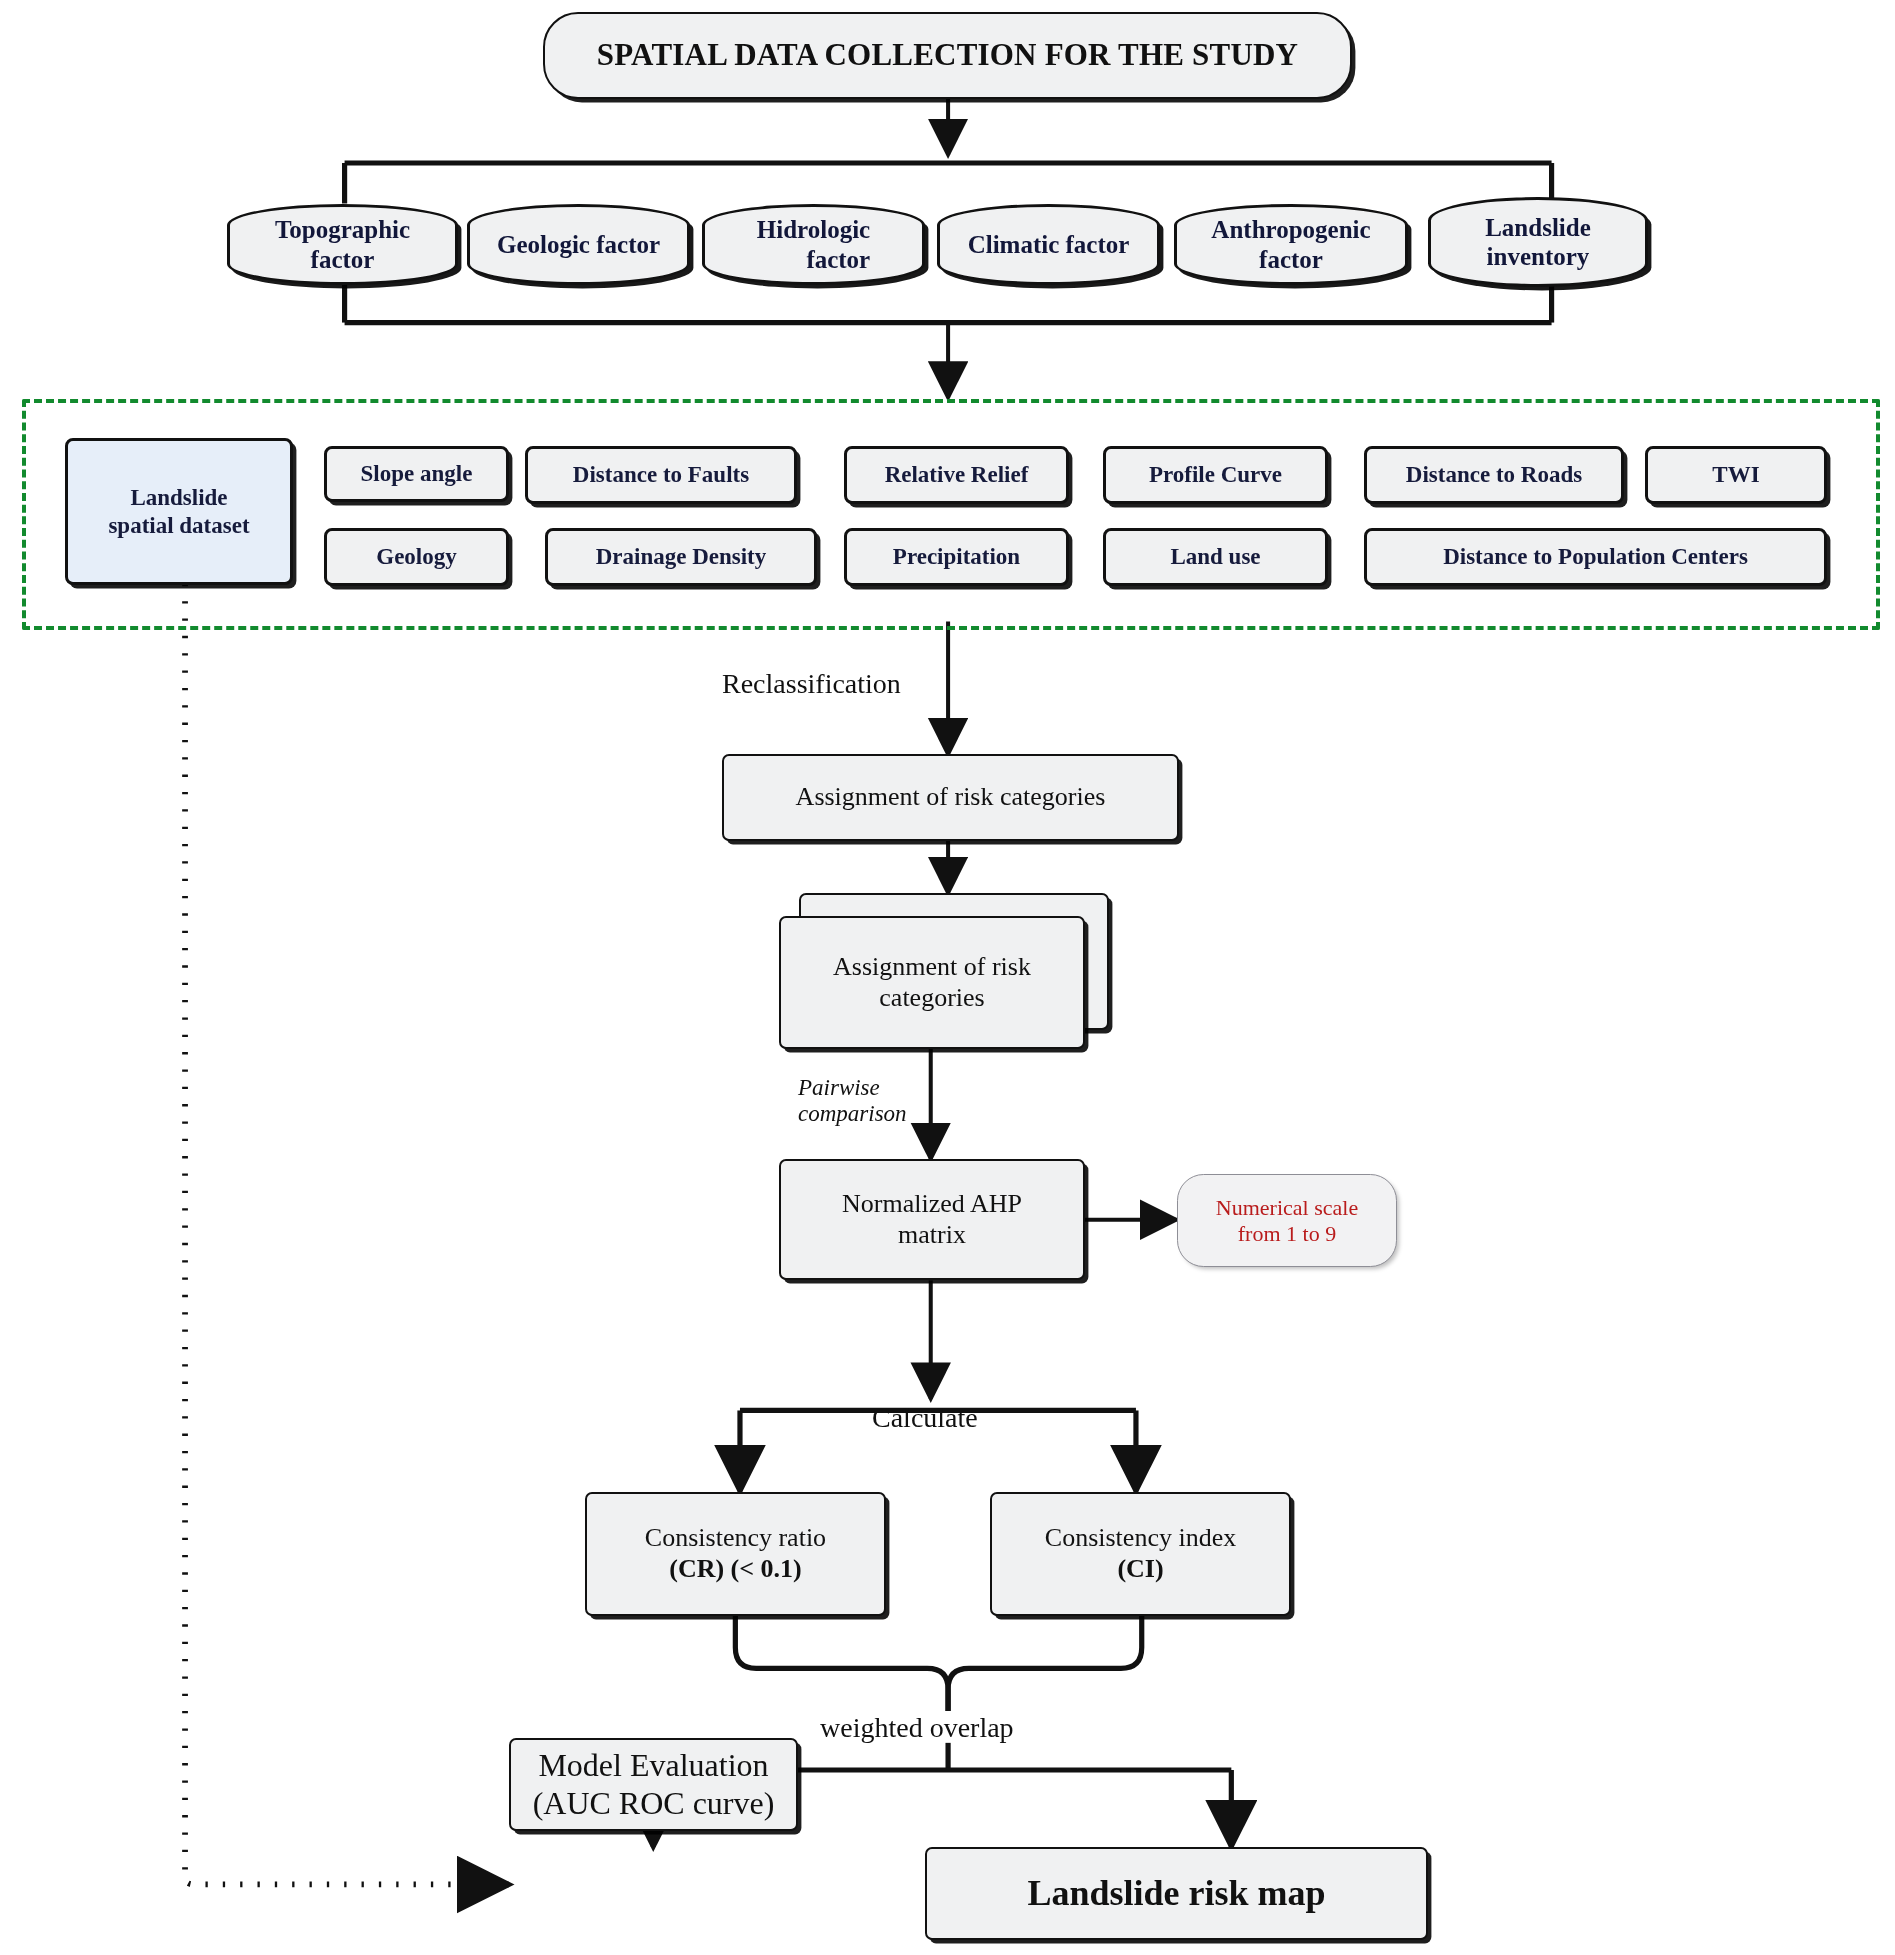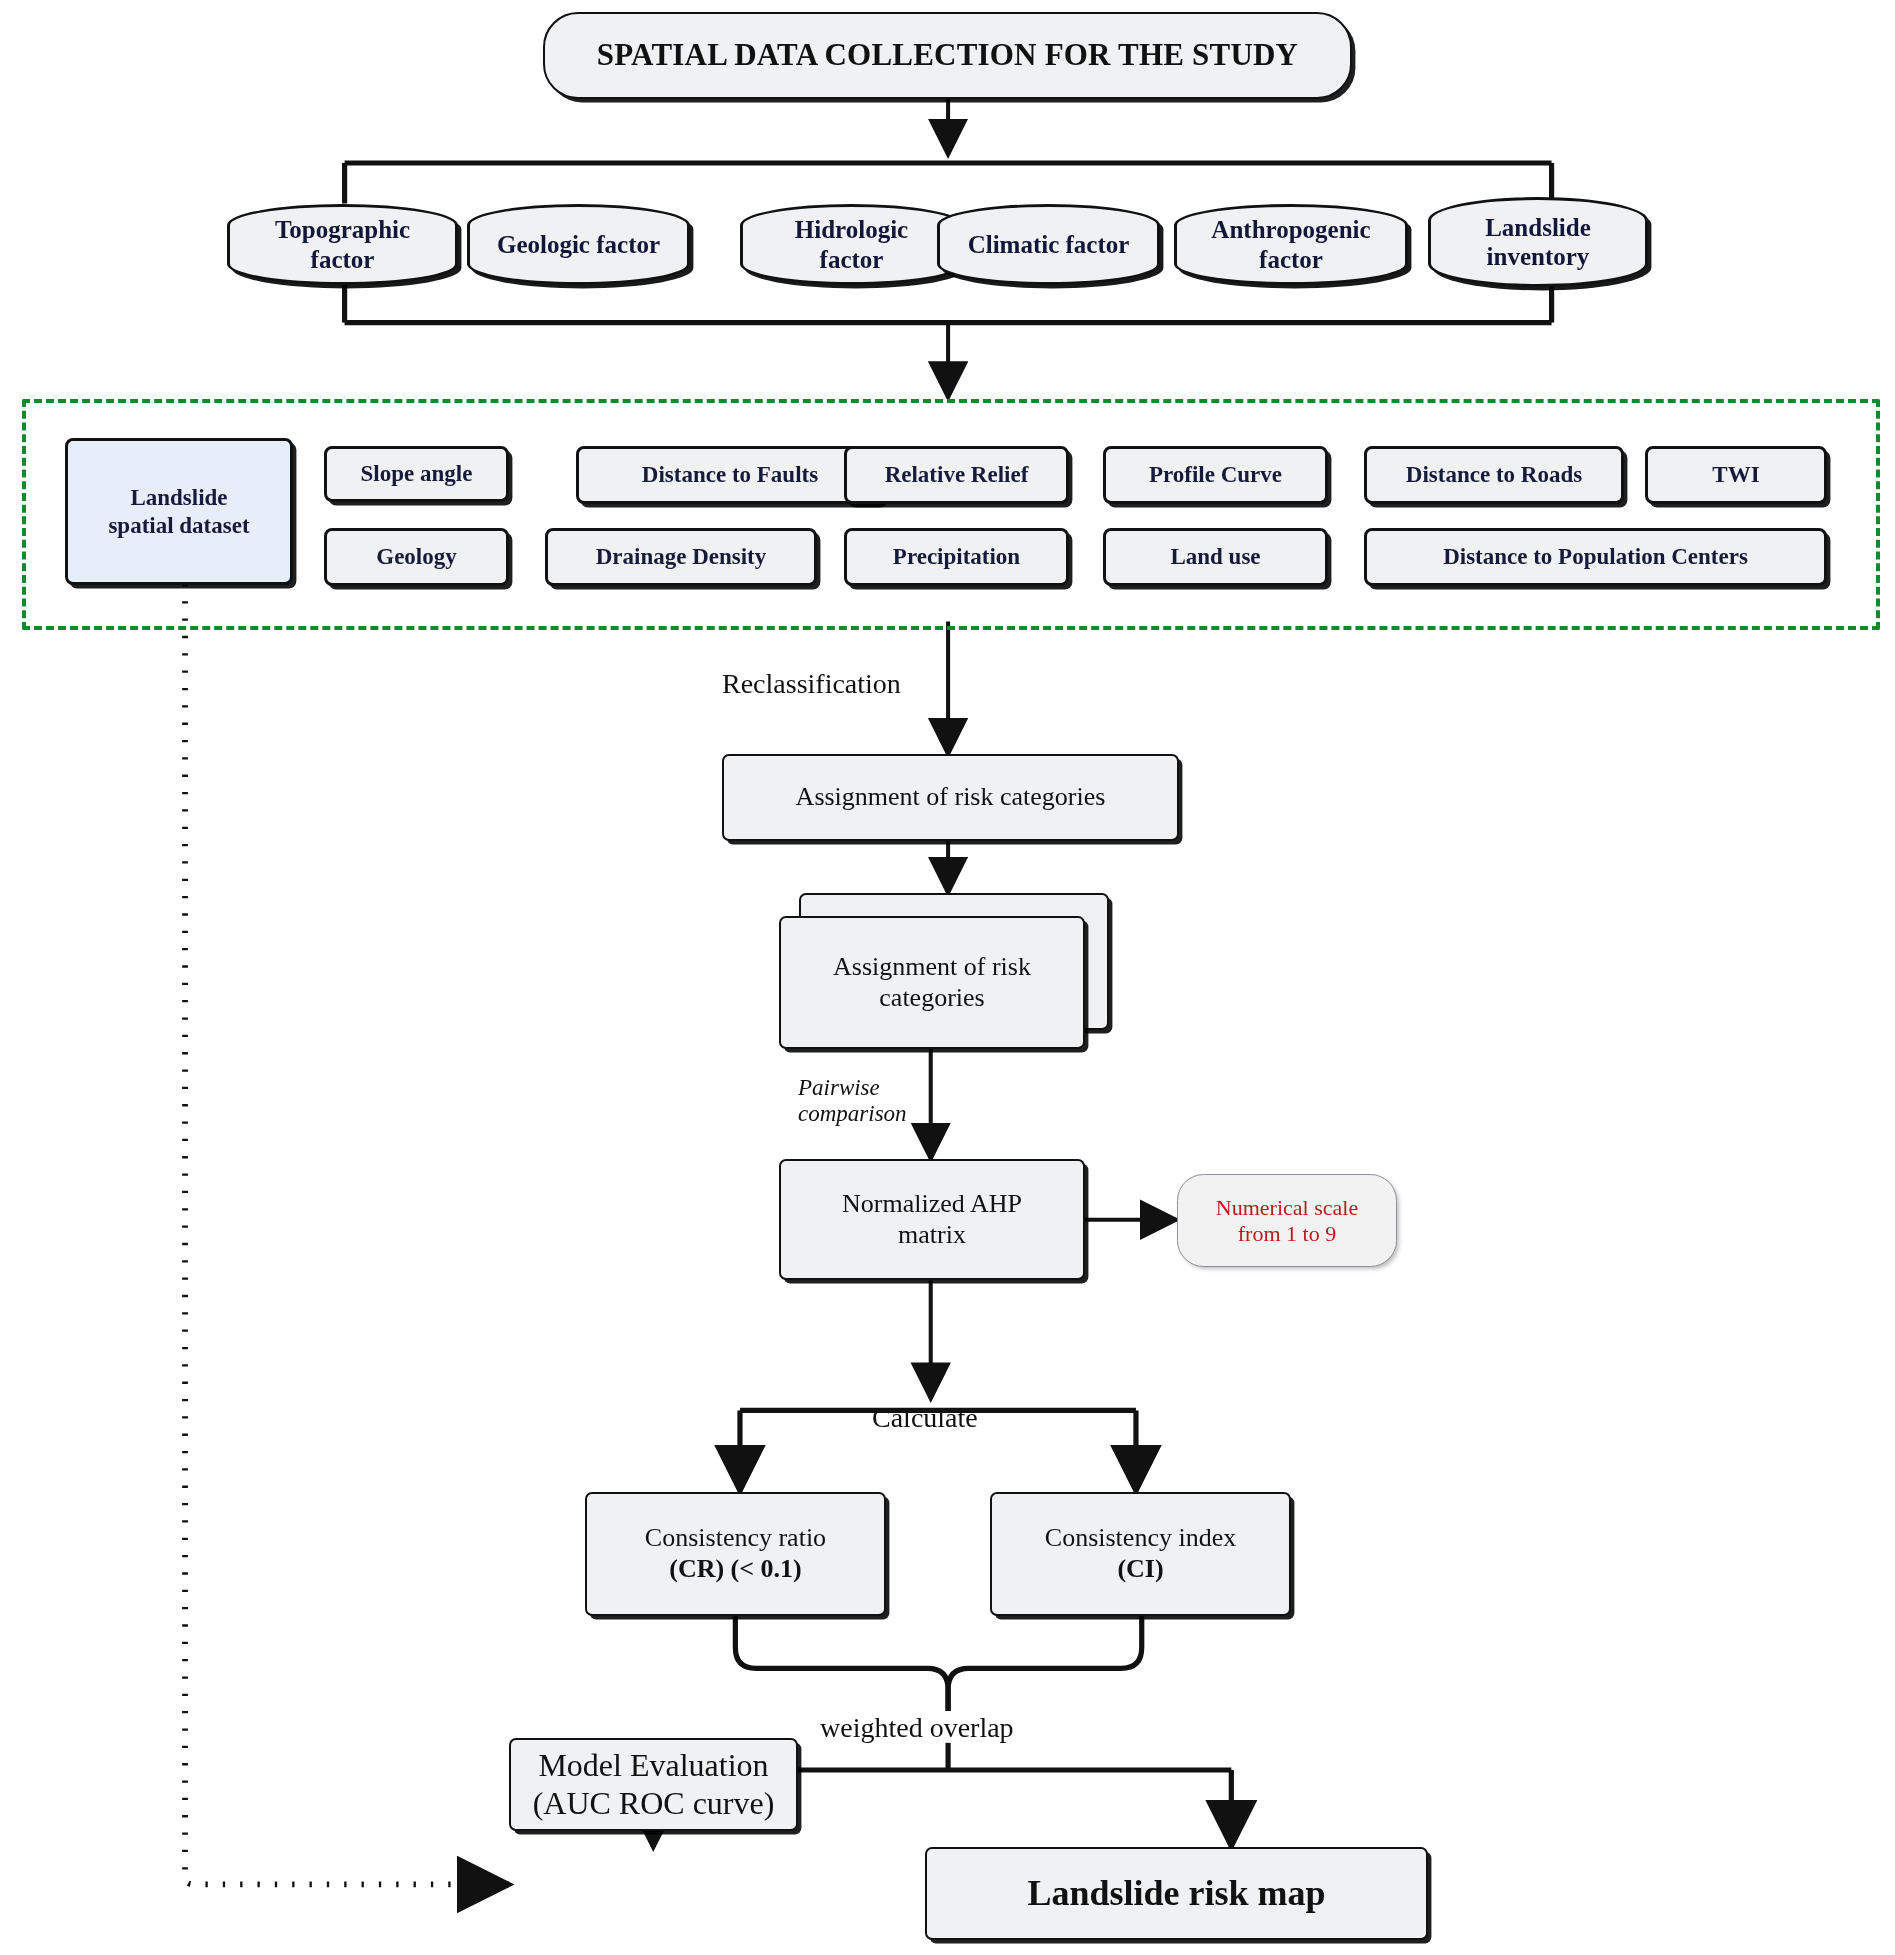--- a/index.html
+++ b/index.html
@@ -158,35 +158,35 @@
       <path d="M320,1010 L320,3248 Q320,3260 336,3260 L840,3260" stroke-dasharray="4 26"></path>
       <path d="M840,3260 L880,3260" stroke-dasharray="0" marker-end="url(#ahd)"></path>
     </g>
   </svg>
 
   <div class="node stadium title" style="left:543px;top:11.6px;width:809px;height:87px;">SPATIAL DATA COLLECTION FOR THE STUDY</div>
 
   <div class="node factor" style="left:227px;top:204px;width:231px;height:81px;white-space:pre-line;">Topographic
 factor</div>
   <div class="node factor" style="left:467px;top:204px;width:223px;height:81px;white-space:pre-line;">Geologic factor</div>
-  <div class="node factor" style="left:740px;top:204px;width:223px;height:81px;white-space:pre-line;">Hidrologic
+  <div class="node factor" style="left:702px;top:204px;width:223px;height:81px;white-space:pre-line;text-align:right;">Hidrologic
 factor</div>
   <div class="node factor" style="left:937px;top:204px;width:223px;height:81px;white-space:pre-line;">Climatic factor</div>
   <div class="node factor" style="left:1174px;top:204px;width:234px;height:81px;white-space:pre-line;">Anthropogenic
 factor</div>
   <div class="node factor" style="left:1428px;top:197px;width:220px;height:90px;white-space:pre-line;">Landslide
 inventory</div>
 
   <div class="dashed-green" style="left:22px;top:399px;width:1850px;height:223px;"></div>
 
   <div class="node chip chip-blue" style="left:65px;top:438px;width:228px;height:147px;white-space:pre-line;">Landslide
 spatial dataset</div>
 
   <div class="node chip" style="left:324px;top:446px;width:185px;height:56px;">Slope angle</div>
-  <div class="node chip" style="left:576px;top:446px;width:308px;height:58px;">Distance to Faults</div>
+  <div class="node chip" style="left:525px;top:446px;width:272px;height:58px;">Distance to Faults</div>
   <div class="node chip" style="left:844px;top:446px;width:225px;height:58px;">Relative Relief</div>
   <div class="node chip" style="left:1103px;top:446px;width:225px;height:58px;">Profile Curve</div>
   <div class="node chip" style="left:1364px;top:446px;width:260px;height:58px;">Distance to Roads</div>
   <div class="node chip" style="left:1645px;top:446px;width:182px;height:58px;">TWI</div>
 
   <div class="node chip" style="left:324px;top:528px;width:185px;height:58px;">Geology</div>
   <div class="node chip" style="left:545px;top:528px;width:272px;height:58px;">Drainage Density</div>
   <div class="node chip" style="left:844px;top:528px;width:225px;height:58px;">Precipitation</div>
   <div class="node chip" style="left:1103px;top:528px;width:225px;height:58px;">Land use</div>
   <div class="node chip" style="left:1364px;top:528px;width:463px;height:58px;">Distance to Population Centers</div>

